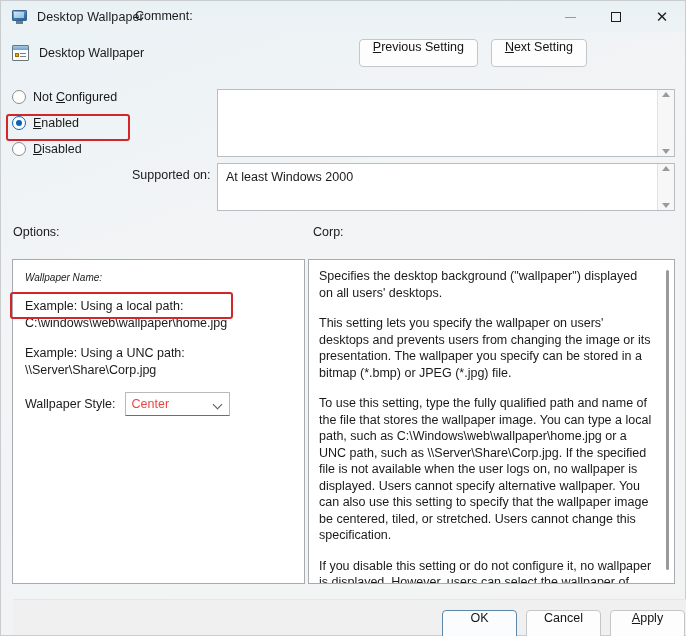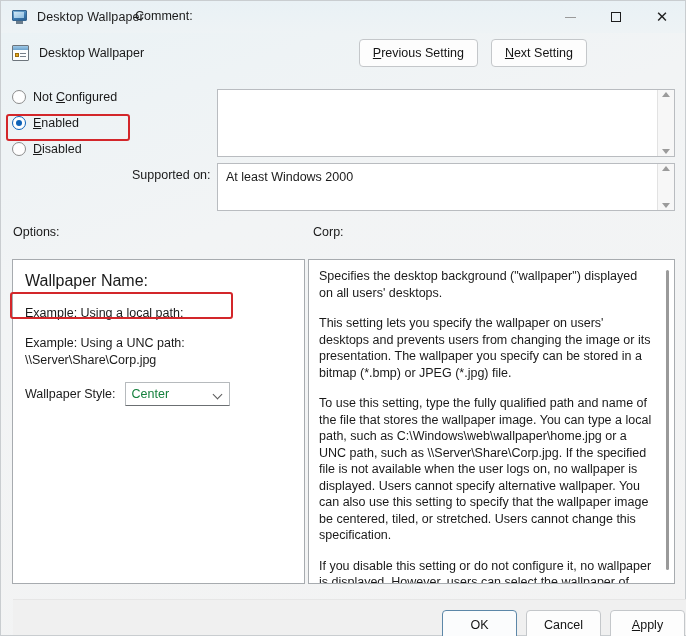--- a/index.html
+++ b/index.html
@@ -142,21 +142,21 @@
   .btn {
     background: #fdfdfd;
     border: 1px solid #c4c7ca;
     border-radius: 4px;
     font-family: "Liberation Sans", sans-serif;
     font-size: 12.5px;
     color: #141414;
     padding: 0 13px;
     height: 28px;
     display: inline-flex;
-    align-items: center;
+    align-items: flex-start;
     justify-content: center;
     white-space: nowrap;
   }
   .btn u { text-decoration: underline; }
 
   
   .top-section {
     flex: 0 0 120px;
     display: flex;
     padding-left: 11px;
@@ -282,23 +282,24 @@
   }
   #help-panel {
     left: 307px; top: 258px;
     width: 367px; height: 325px;
     overflow: hidden;
   }
 
   
   .opt-inner { padding: 12px 12px 0 12px; }
   .opt-label {
-    font-size: 16px;
+    font-size: 10px;
     color: #1a1a1a;
     margin-bottom: 7px;
+    font-style: italic;
   }
   .wp-input {
     width: 100%;
     height: 24px;
     border: 1px solid #b6babd;
     border-bottom: 1.4px solid #6b6f72;
     background: #fff;
     font-family: "Liberation Sans", sans-serif;
     font-size: 12.5px;
     color: #141414;
@@ -326,21 +327,21 @@
     width: 105px; height: 24px;
     border: 1px solid #b6babd;
     border-bottom: 1.4px solid #6b6f72;
     background: #fff;
     border-radius: 1px;
     display: flex;
     align-items: center;
     padding: 0 6px;
     position: relative;
   }
-  .combo-val { font-size: 12.5px; color: #15803d; }
+  .combo-val { font-size: 12.5px; color: #ef4444; }
   .chev {
     position: absolute; right: 8px; top: 8px;
     width: 7px; height: 7px;
     border-right: 1.3px solid #5a5a5a;
     border-bottom: 1.3px solid #5a5a5a;
     transform: rotate(45deg);
   }
 
   
   .help-inner {
@@ -470,20 +471,21 @@
 
   <div class="sec-label" id="lbl-options">Options:</div>
   <div class="sec-label" id="lbl-help">Corp:</div>
 
   <div class="panel" id="options-panel">
     <div class="opt-inner">
       <div class="opt-label">Wallpaper Name:</div>
       <div class="example-block">
         <div class="grp">
           <div>Example: Using a local path:</div>
+          <div>C:\windows\web\wallpaper\home.jpg</div>
         </div>
         <div class="grp">
           <div>Example: Using a UNC path:</div>
           <div>\\Server\Share\Corp.jpg</div>
         </div>
       </div>
       <div class="style-row">
         <div class="style-label">Wallpaper Style:</div>
         <div class="combo">
           <div class="combo-val">Center</div>

